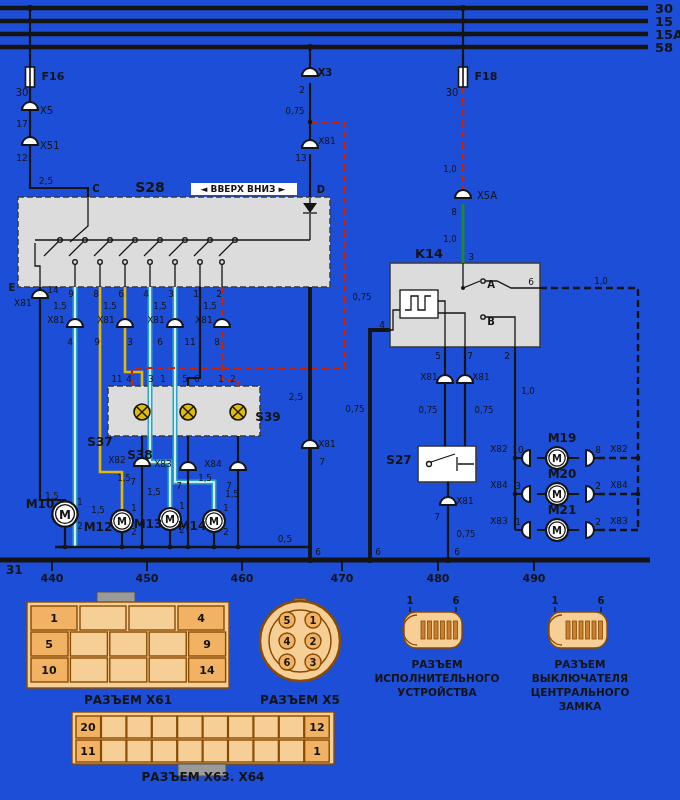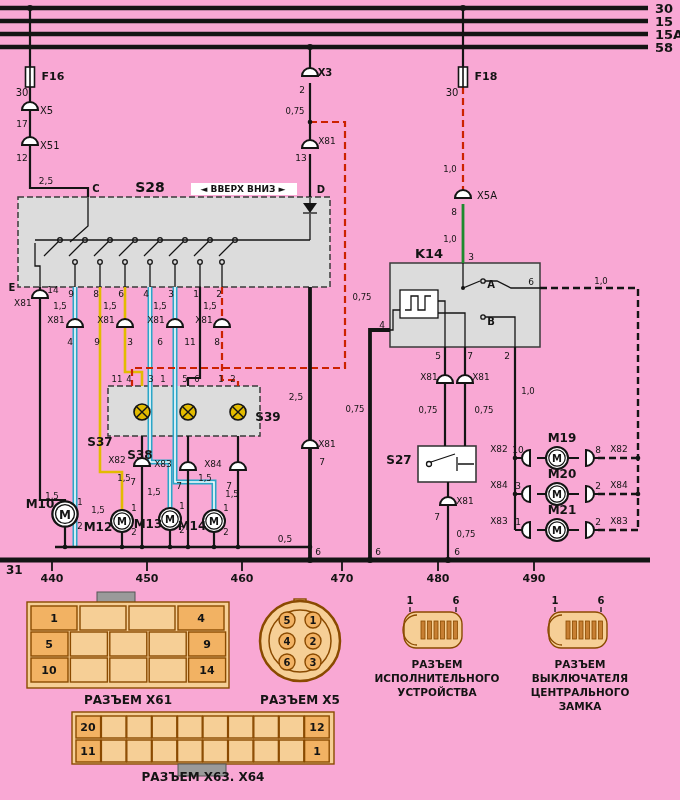--- a/index.html
+++ b/index.html
@@ -1,16 +1,16 @@
 <!DOCTYPE html>
 <html style="--yellow: #e2bb00; --cyan: #2ba6c8; --green: #1e8a2e; --red_wire: #cc2200; --wire_black: #141414; --box_gray: #dcdcdc; --tab_gray: #9a9a9a; --connector_fill: #f6cf96; --connector_cell: #f2b263; --connector_border: #8a4a00;"><head>
 <meta charset="utf-8">
 <style>
   html,body{margin:0;padding:0;background:#fff;}
-  .page{width:680px;height:800px;position:relative;background:#f9a8d4;overflow:hidden;}
+  .page{width:680px;height:800px;position:relative;background:#1d4ed8;overflow:hidden;}
   svg text{font-family:"DejaVu Sans",sans-serif;fill:#141414;}
   .wb{stroke:var(--wire_black);stroke-width:2.2;fill:none}
   .wb26{stroke:var(--wire_black);stroke-width:2.6;fill:none}
   .wb3{stroke:var(--wire_black);stroke-width:3.8;fill:none}
   .wbus{stroke:var(--wire_black);stroke-width:4.4;fill:none}
   .wbus5{stroke:var(--wire_black);stroke-width:5.2;fill:none}
   .wy{stroke:var(--yellow);stroke-width:2.6;fill:none}
   .wco{stroke:var(--cyan);stroke-width:5;fill:none}
   .wci{stroke:#fff;stroke-width:1.6;fill:none}
   .wr{stroke:var(--red_wire);stroke-width:2.2;fill:none;stroke-dasharray:7 4}

